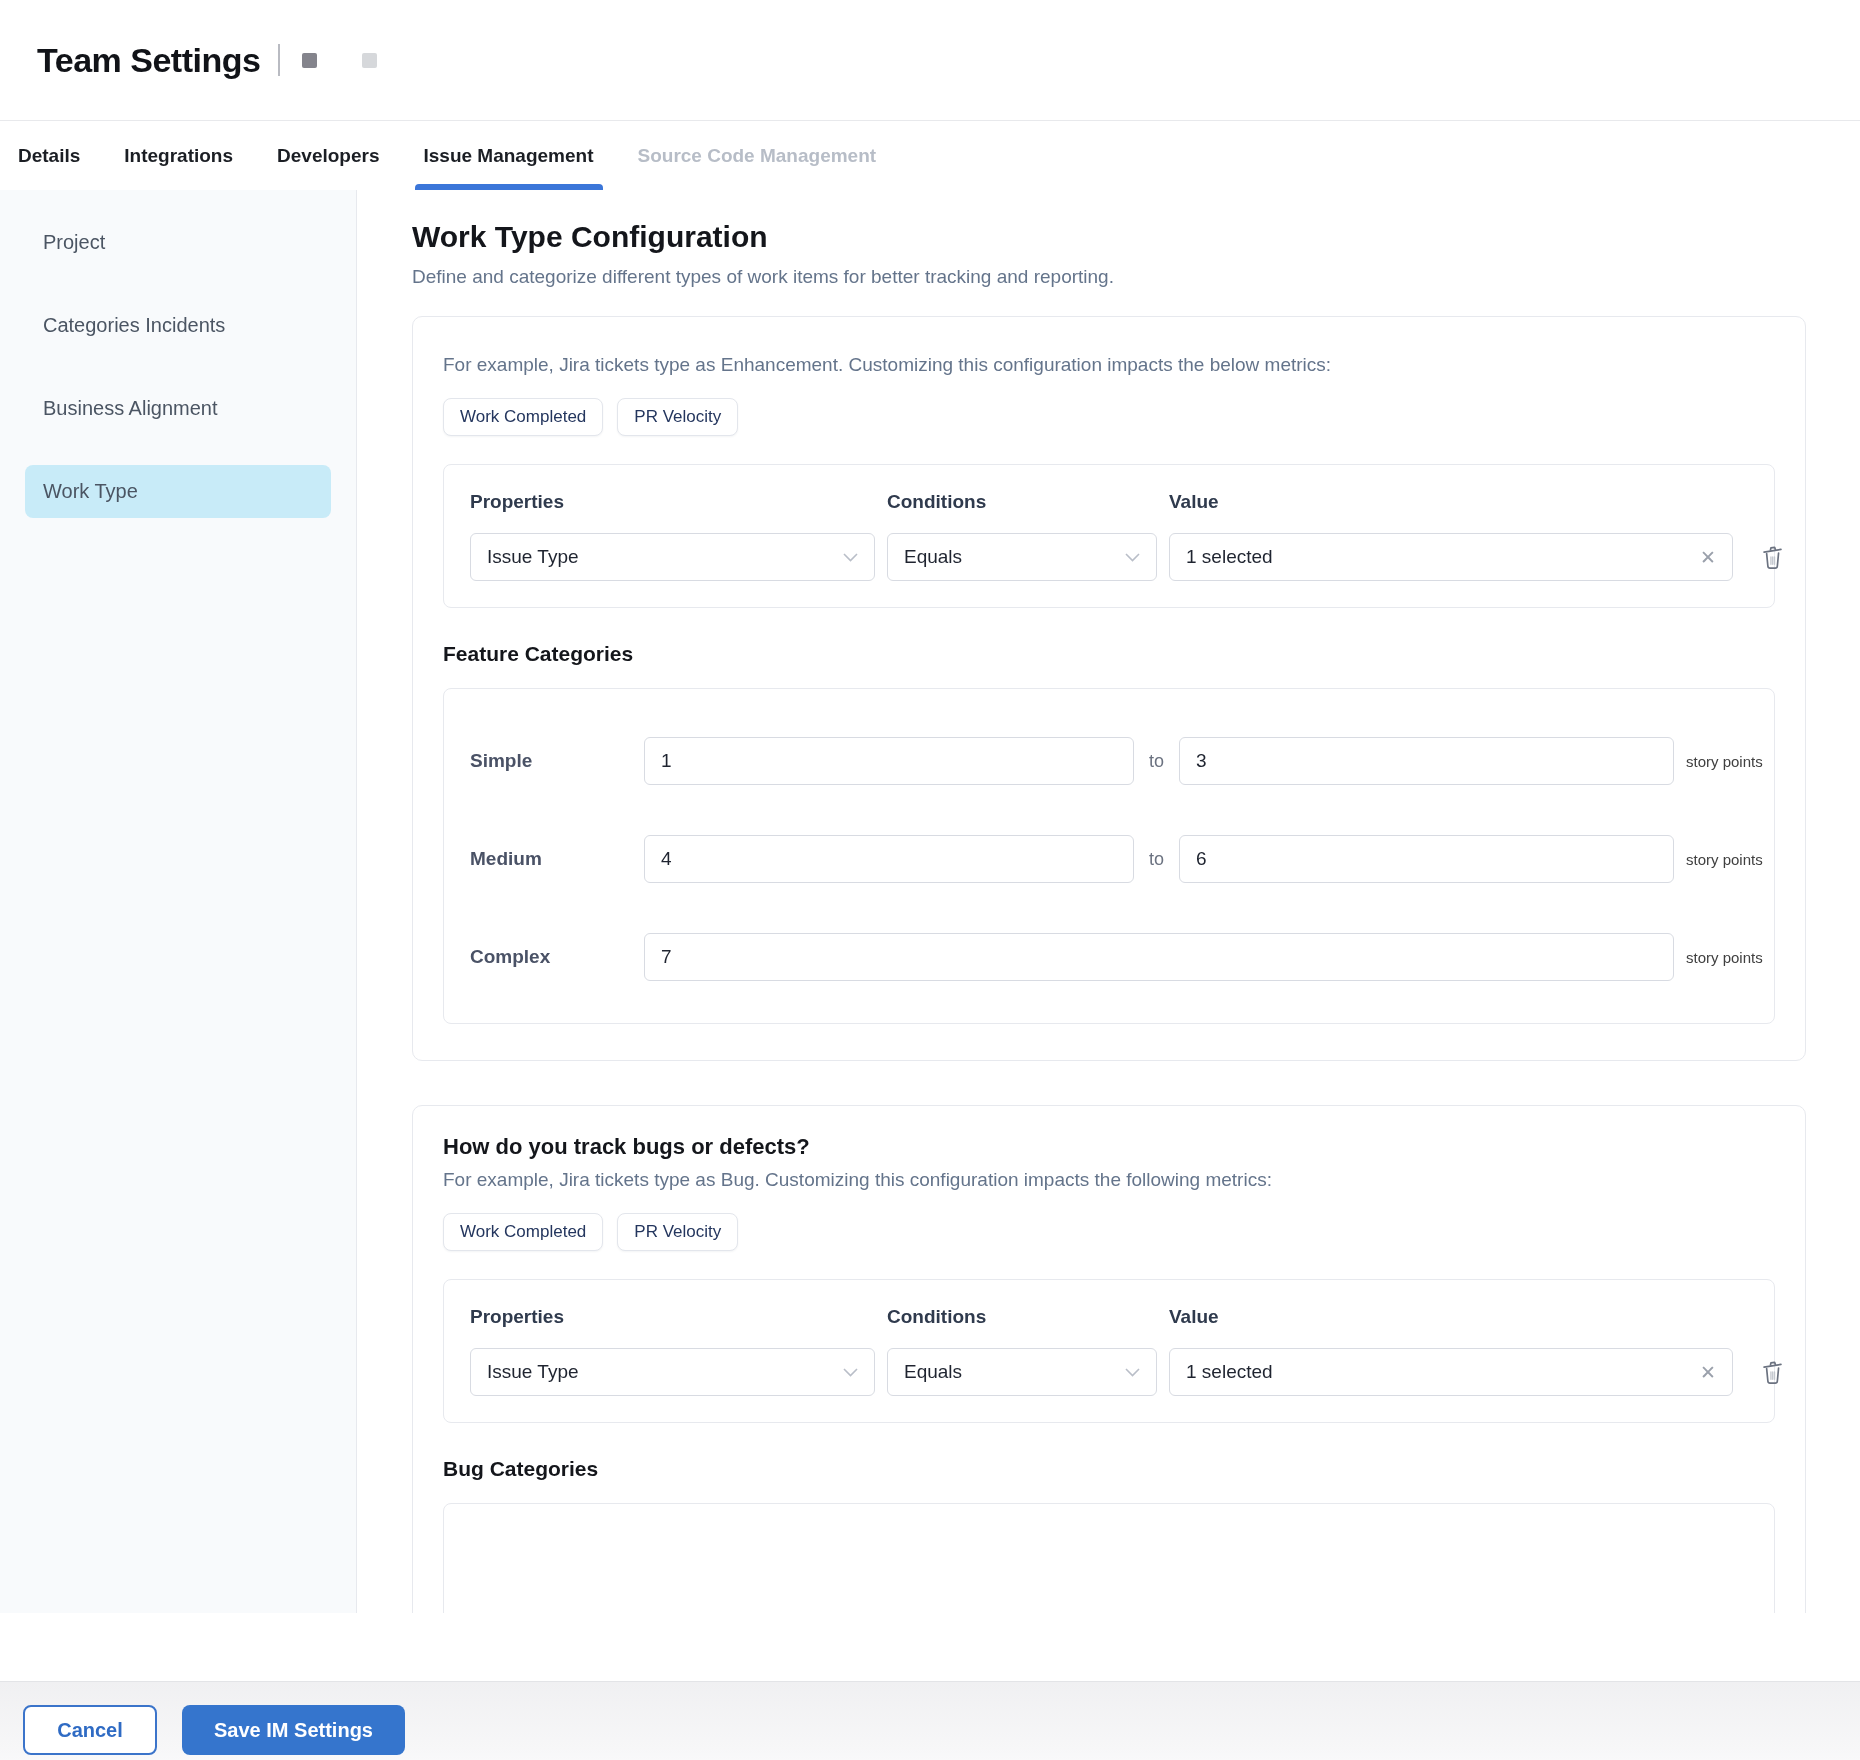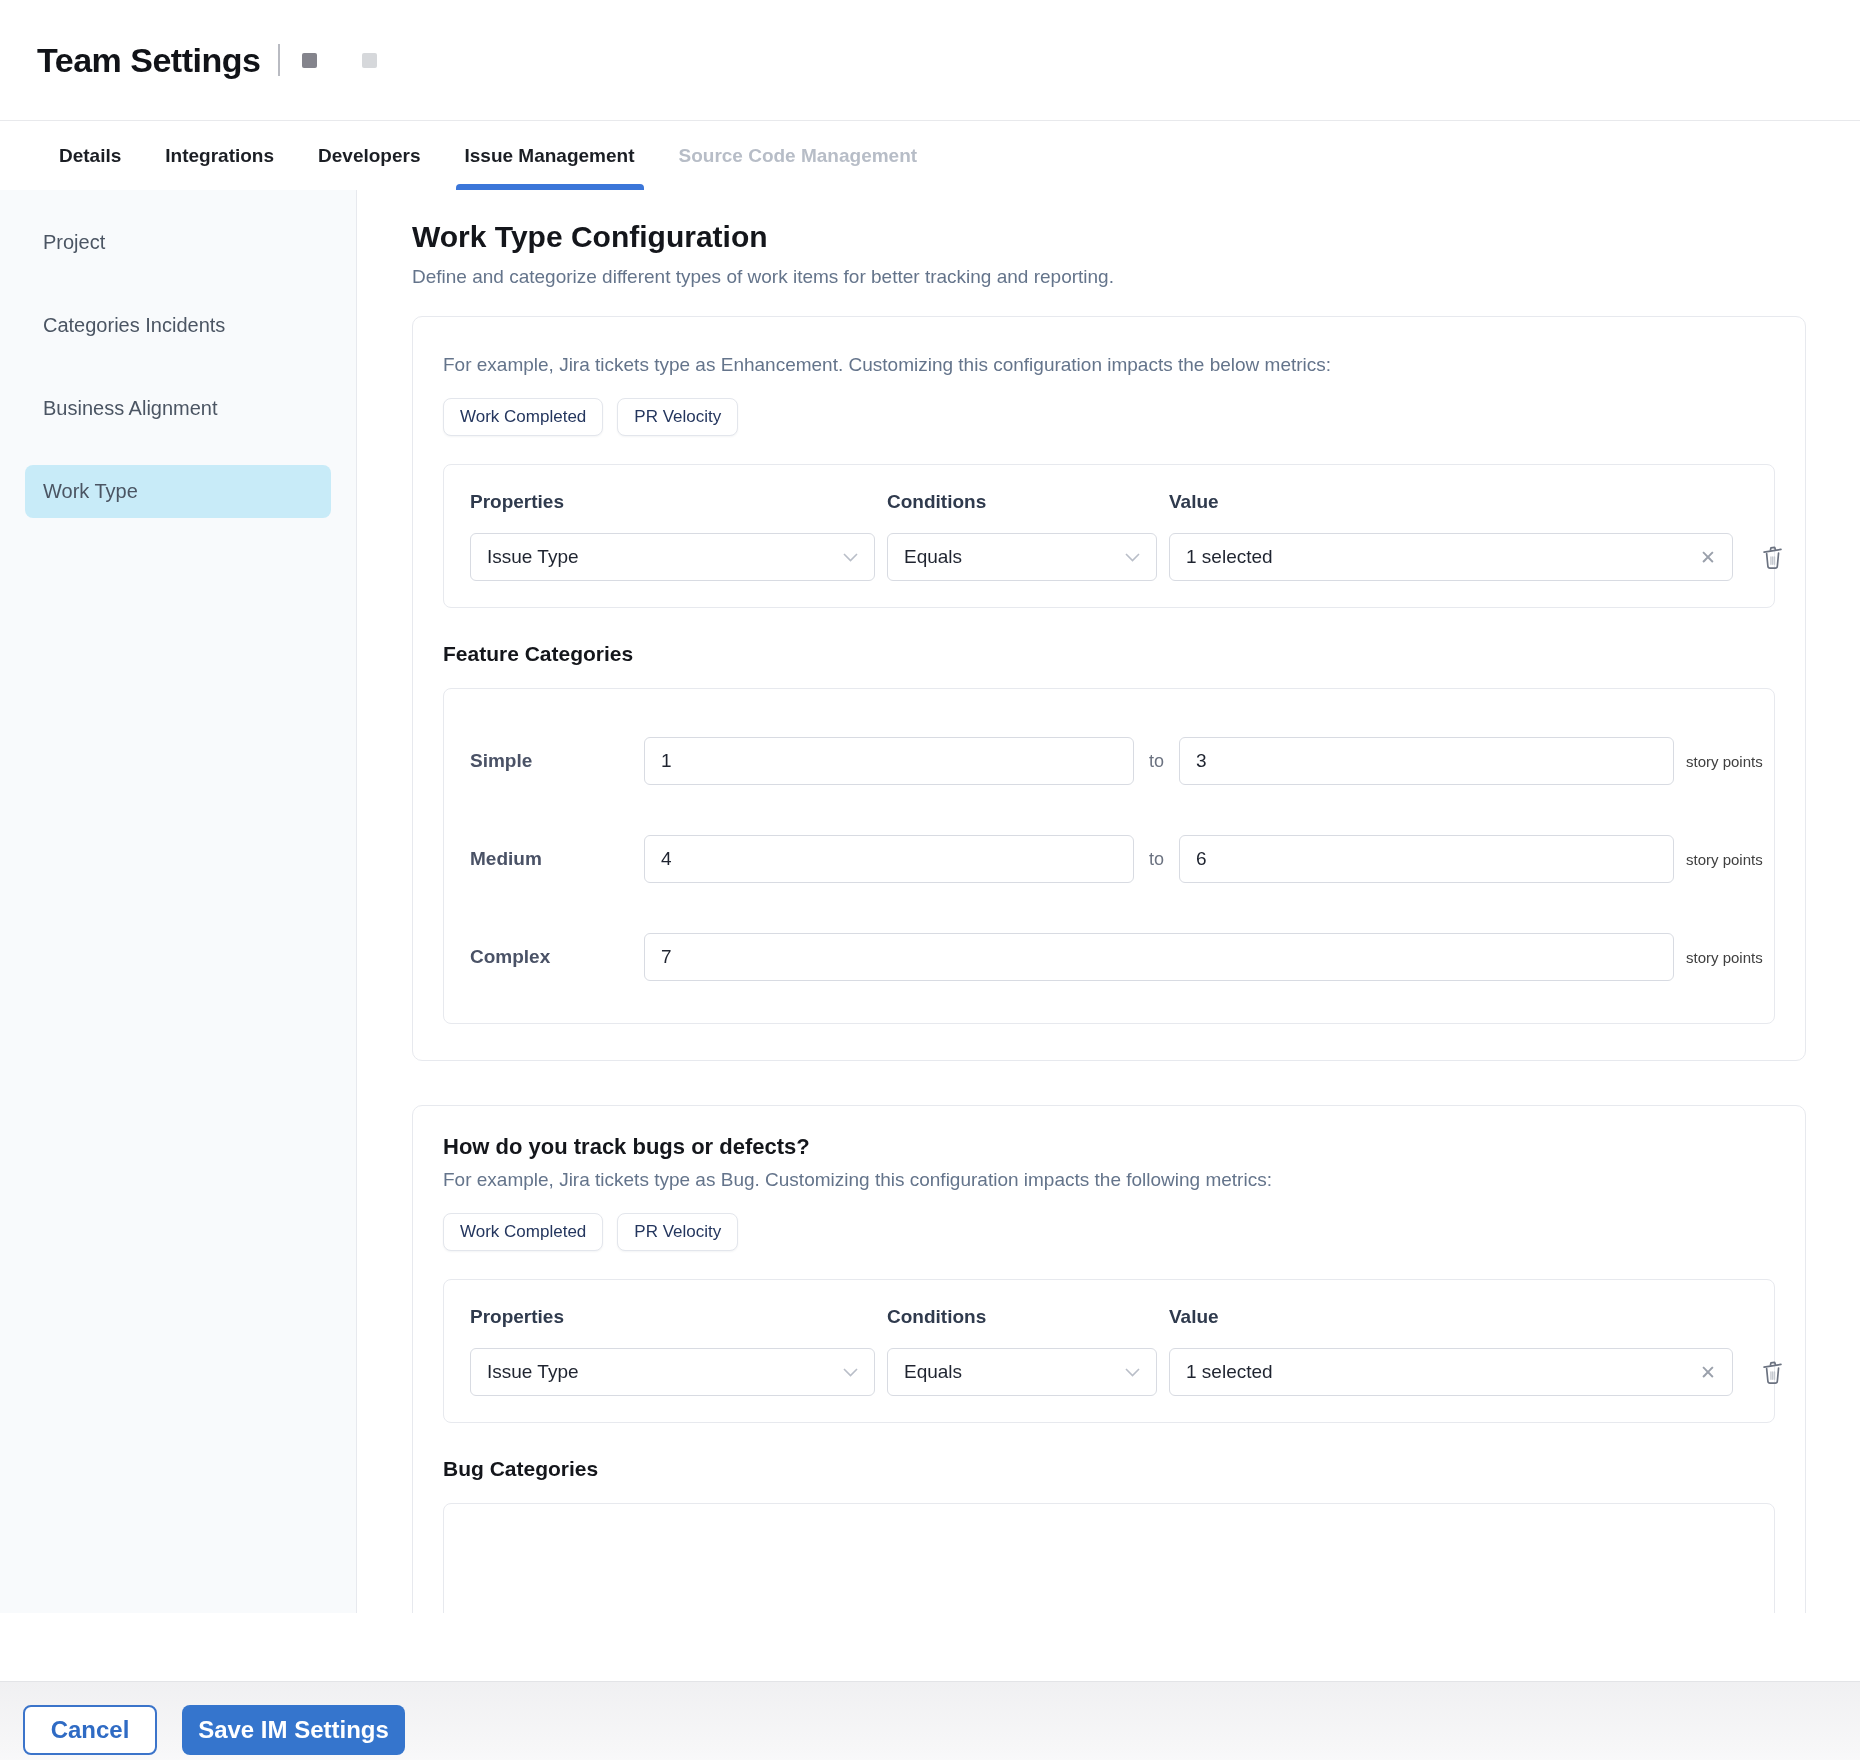--- a/index.html
+++ b/index.html
@@ -22,21 +22,21 @@
   .app-title { font-size: 34px; font-weight: 700; letter-spacing: -0.5px; color: #111318; }
   .hsep { width: 2px; height: 32px; background: #b9bbc2; margin: 0 22px 0 18px; }
   .sq { width: 15px; height: 15px; border-radius: 2px; display: inline-block; }
   .sq.dark { background: #84848c; margin-right: 45px; }
   .sq.light { background: #d6d8db; }
 
   
   .tabs {
     height: 69px;
     display: flex; align-items: center;
-    padding: 0 59px;
+    padding: 0 18px;
     gap: 44px;
   }
   .tab {
     font-size: 19px; font-weight: 700; color: #1b1e24;
     height: 69px; display: flex; align-items: center;
     position: relative; cursor: pointer; white-space: nowrap;
   }
   .tab.disabled { color: #b7bdc7; font-weight: 700; }
   .tab.active::after {
     content: ""; position: absolute; left: -9px; right: -9px; bottom: 0;
@@ -139,21 +139,21 @@
   .gap-strip { height: 68px; background: #ffffff; }
   .footer {
     height: 97px;
     border-top: 1px solid #e3e4e7;
     background: linear-gradient(180deg, #f0f0f2 0%, #f7f7f8 70%, #fcfcfd 100%);
     display: flex; align-items: center;
     padding: 0 0 0 23px;
   }
   .btn {
     height: 50px; border-radius: 8px;
-    font-size: 24px; font-weight: 700;
+    font-size: 20px; font-weight: 700;
     display: flex; align-items: center; justify-content: center;
     cursor: pointer;
     font-family: "Liberation Sans", "DejaVu Sans", sans-serif;
   }
   .btn-cancel {
     width: 134px;
     background: #ffffff; color: #2f6bc4;
     border: 2px solid #3b74ca;
   }
   .btn-save {

